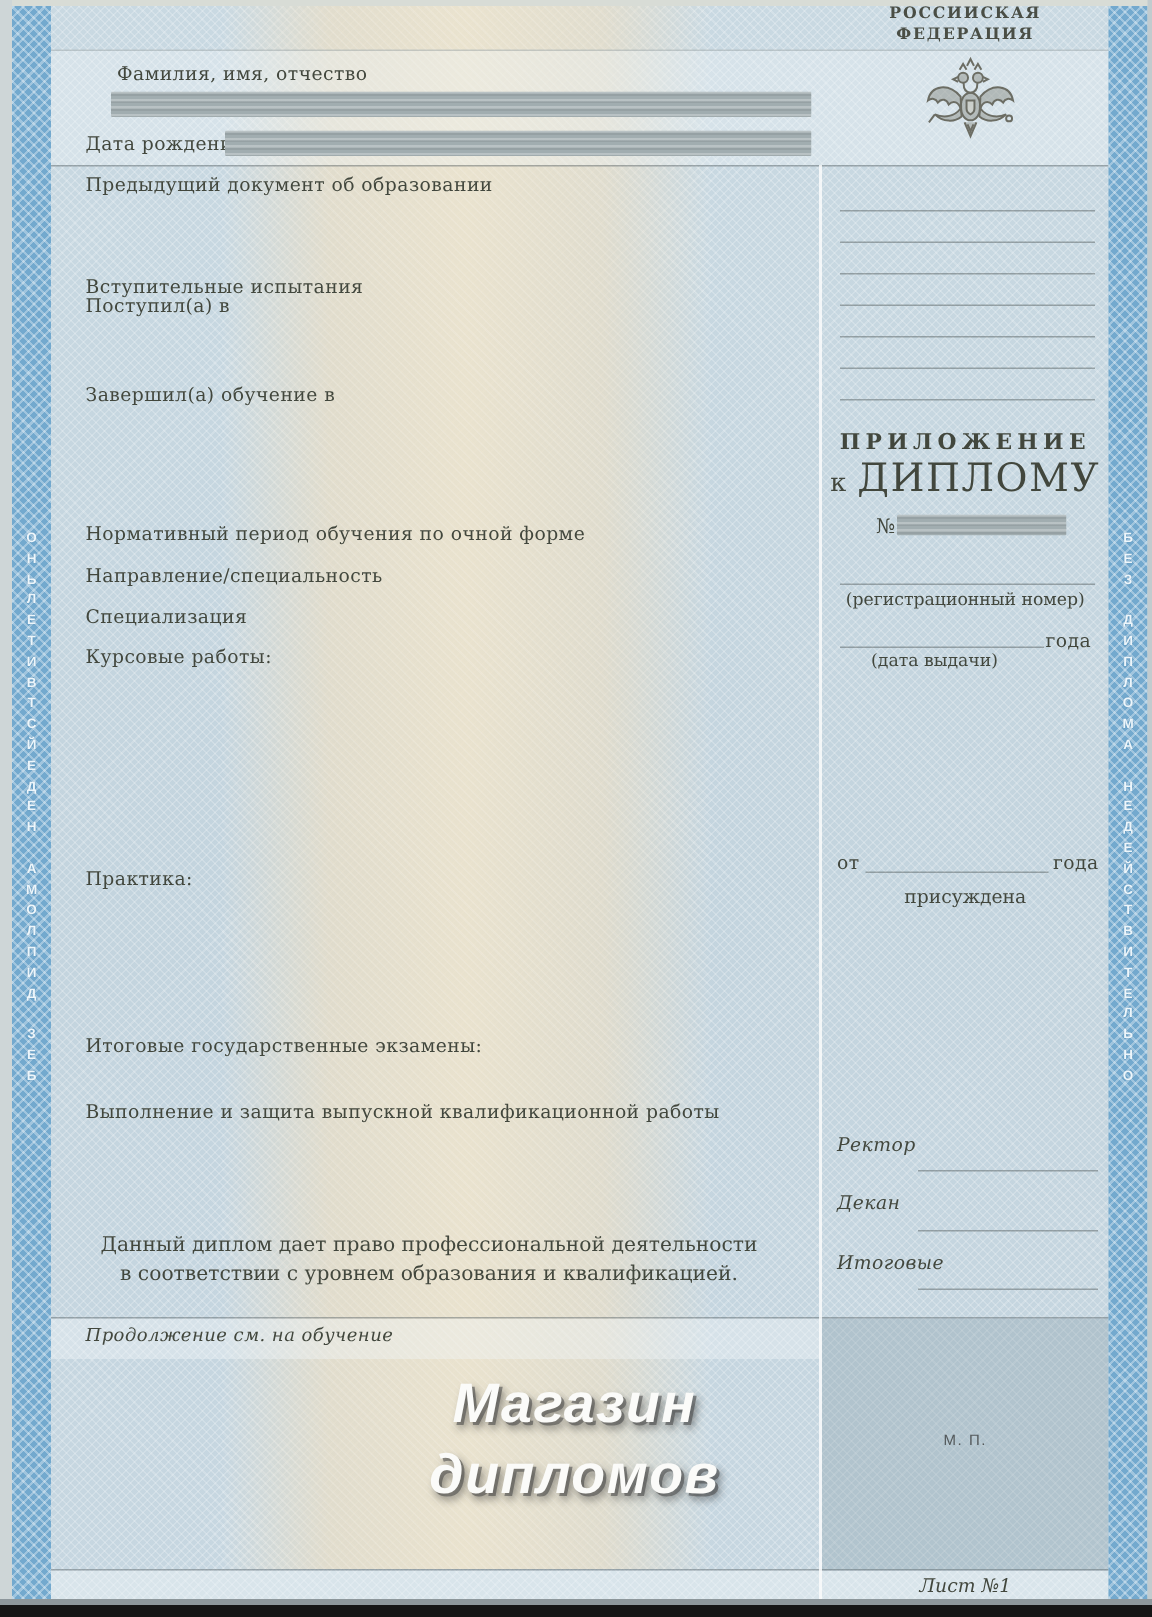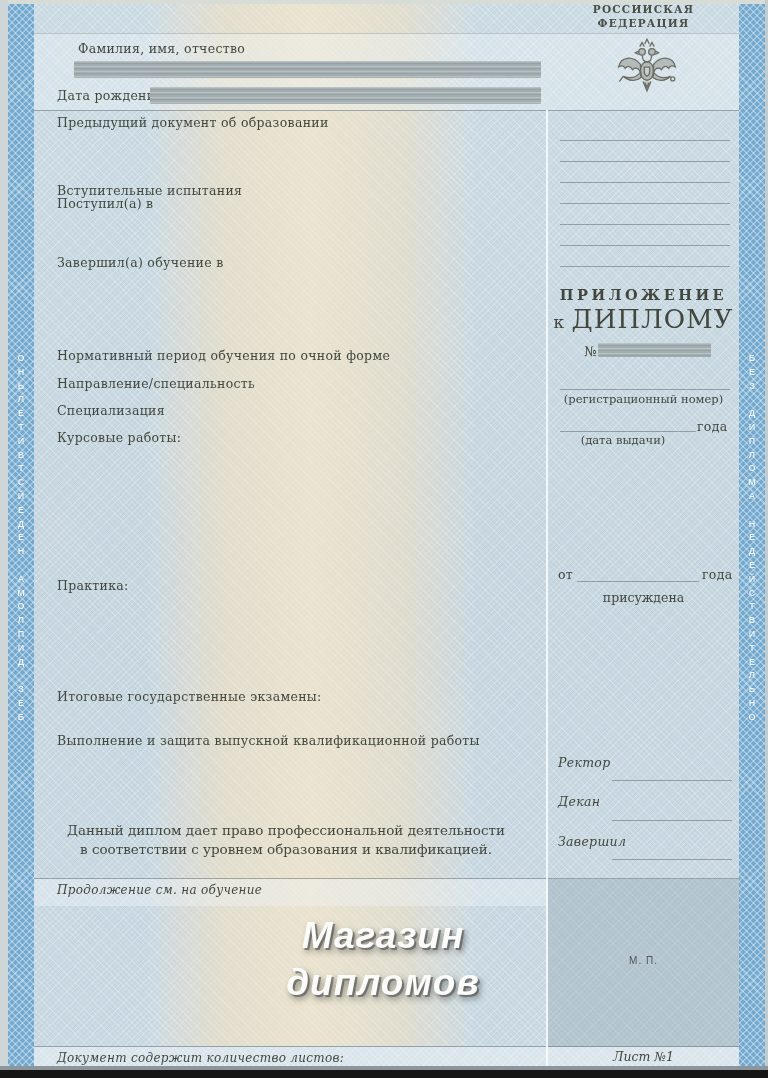--- a/index.html
+++ b/index.html
@@ -234,21 +234,20 @@
   <span class="lbl f-pract">Практика:</span>
   <span class="lbl f-stateex">Итоговые государственные экзамены:</span>
   <span class="lbl f-thesis">Выполнение и защита выпускной квалификационной работы</span>
 
   <div class="statement">
     <div>Данный диплом дает право профессиональной деятельности</div>
     <div>в соответствии с уровнем образования и квалификацией.</div>
   </div>
 
   <span class="lbl it f-cont">Продолжение см. на обучение</span>
-  <span class="lbl it f-footcnt">Документ содержит количество листов:</span>
 
   <div class="rline" style="top:140px"></div>
   <div class="rline" style="top:161px"></div>
   <div class="rline" style="top:182px"></div>
   <div class="rline" style="top:203px"></div>
   <div class="rline" style="top:224px"></div>
   <div class="rline" style="top:245px"></div>
   <div class="rline" style="top:266px"></div>
 
   <div class="rc sup-t1">ПРИЛОЖЕНИЕ</div>
@@ -267,21 +266,21 @@
 
   <span class="lbl f-from">от</span>
   <div class="rline fromline"></div>
   <span class="lbl f-year2">года</span>
   <div class="rc awarded">присуждена</div>
 
   <span class="lbl it f-rector">Ректор</span>
   <div class="rline sigline1"></div>
   <span class="lbl it f-dean">Декан</span>
   <div class="rline sigline2"></div>
-  <span class="lbl it f-secr">Завершил</span>
+  <span class="lbl it f-secr">Итоговые</span>
   <div class="rline sigline3"></div>
 
   <div class="rc seal">М. П.</div>
   <div class="rc it sheetno">Лист №1</div>
 
   <div class="watermark">
     <div>Магазин</div>
     <div>дипломов</div>
   </div>
 

